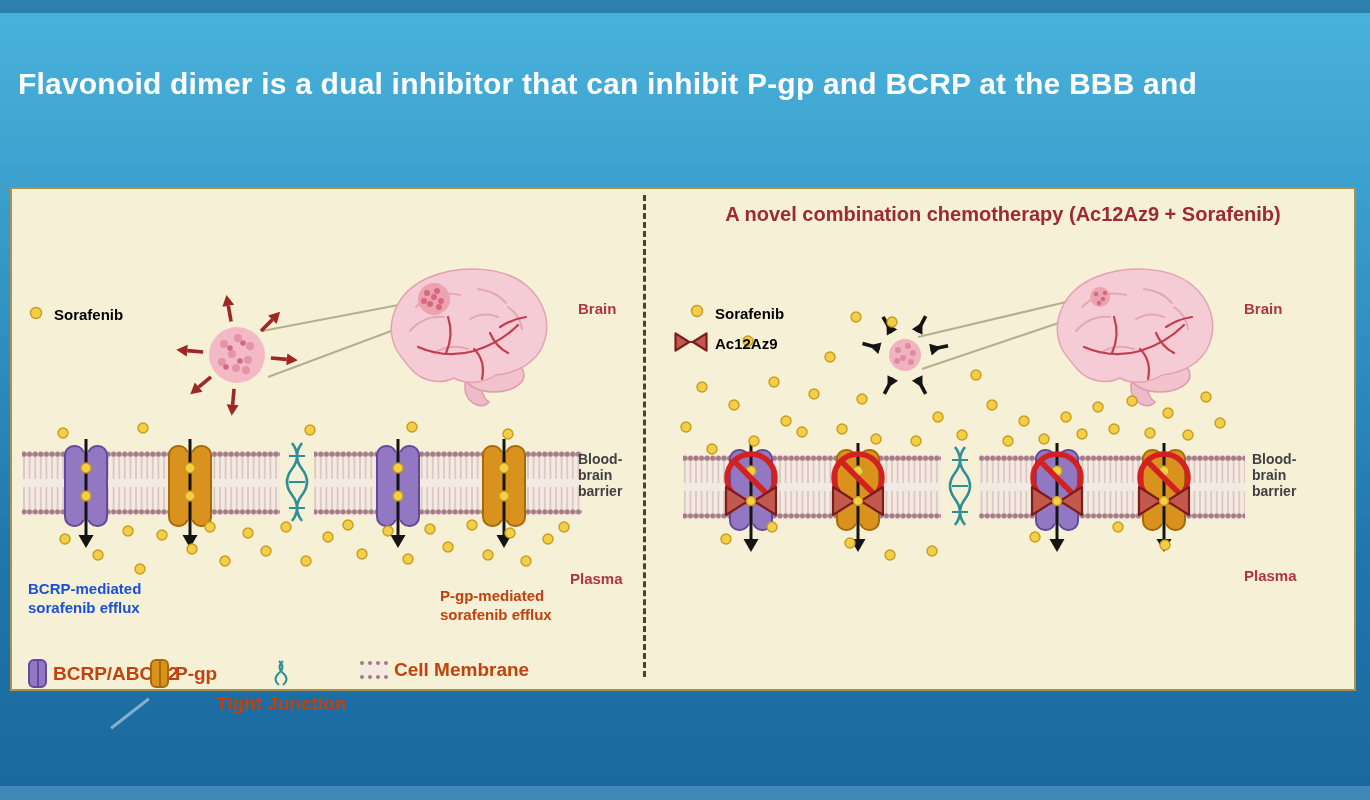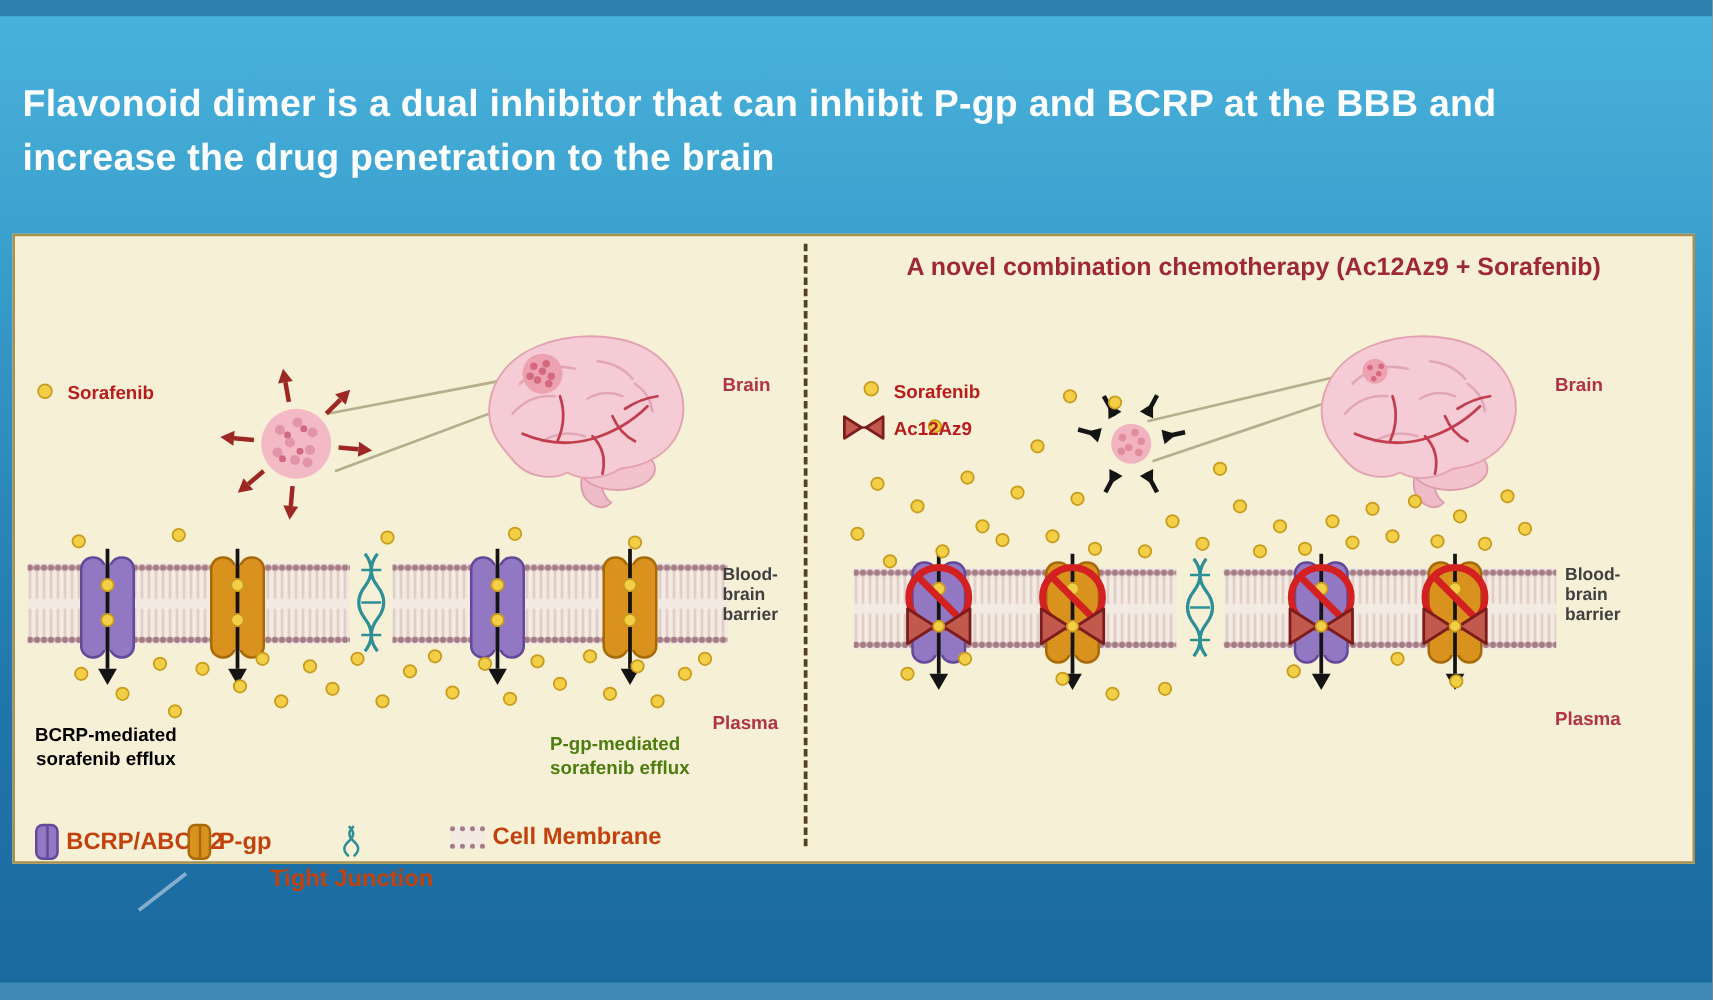--- a/index.html
+++ b/index.html
@@ -11,21 +11,21 @@
   .streak{position:absolute;left:106px;top:712px;width:48px;height:3px;background:rgba(255,255,255,.45);transform:rotate(-38deg);}
   .slide-title{position:absolute;left:18px;top:62px;width:1280px;font-size:30px;line-height:43px;
     font-weight:bold;color:#fdfeff;letter-spacing:.2px;}
   .figure-box{position:absolute;left:10px;top:187px;width:1346px;height:504px;background:#f6f1d6;
     border:2px solid #a8914d;box-sizing:border-box;}
   .fig-svg{position:absolute;left:-2px;top:-2px;}
   .divider{position:absolute;left:631px;top:6px;height:482px;width:0;border-left:3px dashed #54411e;}
   .panel-title{position:absolute;font-size:20px;font-weight:bold;color:#9e2836;text-align:center;}
   #lt{left:12px;top:14px;width:604px;}
   #rt{left:644px;top:12px;width:694px;line-height:27px;}
-  .key-label{position:absolute;font-size:15px;font-weight:600;color:#b91c1c;}
+  .key-label{position:absolute;font-size:15px;font-weight:600;color:#000000;}
   .red-lbl{position:absolute;color:#b13441;font-weight:bold;font-size:15px;}
   .bbb{position:absolute;font-size:14px;line-height:16px;font-weight:bold;color:#404040;}
   .efflux{position:absolute;font-size:15px;font-weight:bold;line-height:19px;}
   .caption{position:absolute;left:654px;top:416px;width:686px;text-align:center;font-size:17px;
     line-height:23px;color:#24241f;font-weight:500;}
   .caption b{font-weight:bold;}
   .leg{position:absolute;top:470px;display:flex;align-items:center;gap:6px;font-size:19px;
     font-weight:600;color:#c2410c;}
   .ico-transporter{width:15px;height:25px;border-radius:6px;position:relative;}
   .ico-bcrp{background:#9277c2;border:2px solid #64499a;}
@@ -36,21 +36,20 @@
   .ico-mem{width:28px;height:18px;background:#f3eae1;border-top:4px dotted #a57b85;border-bottom:4px dotted #a57b85;box-sizing:border-box;}
 </style>
 </head>
 <body>
 
 <div class="slide">
   <div class="top-strip"></div>
 
   <div class="slide-title">
     <div>Flavonoid dimer is a dual inhibitor that can inhibit P-gp and BCRP at the BBB and</div>
-    <div>increase the drug penetration to the brain</div>
   </div>
 
   <div class="figure-box">
 
     <svg class="fig-svg" width="1346" height="504" viewBox="0 0 1346 504">
       <defs>
         <pattern id="lipid" width="5.6" height="66" patternUnits="userSpaceOnUse">
           <rect width="5.6" height="66" fill="#f3eae1"></rect>
           <line x1="2.8" y1="7" x2="2.8" y2="59" stroke="#dcc6bf" stroke-width="1.7"></line>
           <rect y="29" width="5.6" height="8" fill="#f3eae1"></rect>
@@ -360,25 +359,25 @@
       <div>Blood-</div>
       <div>brain</div>
       <div>barrier</div>
     </div>
     <div class="bbb" style="left:1240px;top:262px;">
       <div>Blood-</div>
       <div>brain</div>
       <div>barrier</div>
     </div>
 
-    <div class="efflux" style="left:16px;top:390px;color:#000000;text-align:center;">
+    <div class="efflux" style="left:16px;top:390px;color:#1d4ed8;">
       <div>BCRP-mediated</div>
       <div>sorafenib efflux</div>
     </div>
-    <div class="efflux" style="left:428px;top:397px;color:#4d7c0f;">
+    <div class="efflux" style="left:428px;top:397px;color:#c2410c;">
       <div>P-gp-mediated</div>
       <div>sorafenib efflux</div>
     </div>
 
     <div class="red-lbl" style="left:558px;top:381px;">Plasma</div>
     <div class="red-lbl" style="left:1232px;top:378px;">Plasma</div>
 
 
     <div class="leg" id="leg1" style="left:16px;">
       <span class="ico-transporter ico-bcrp"></span>

